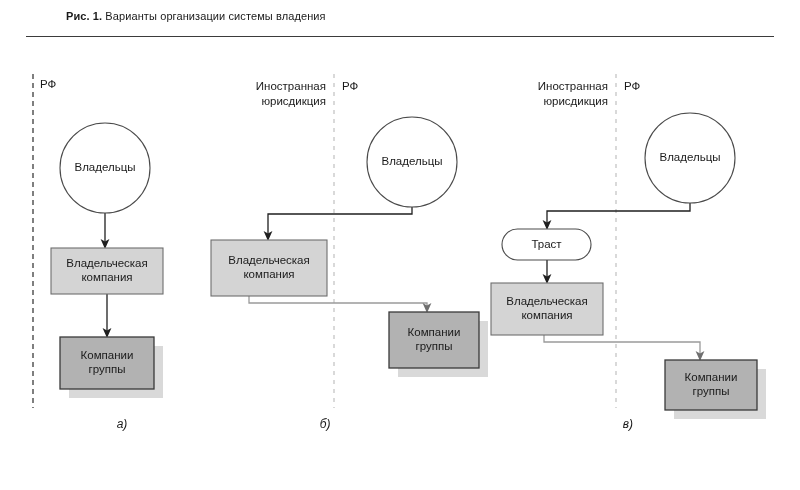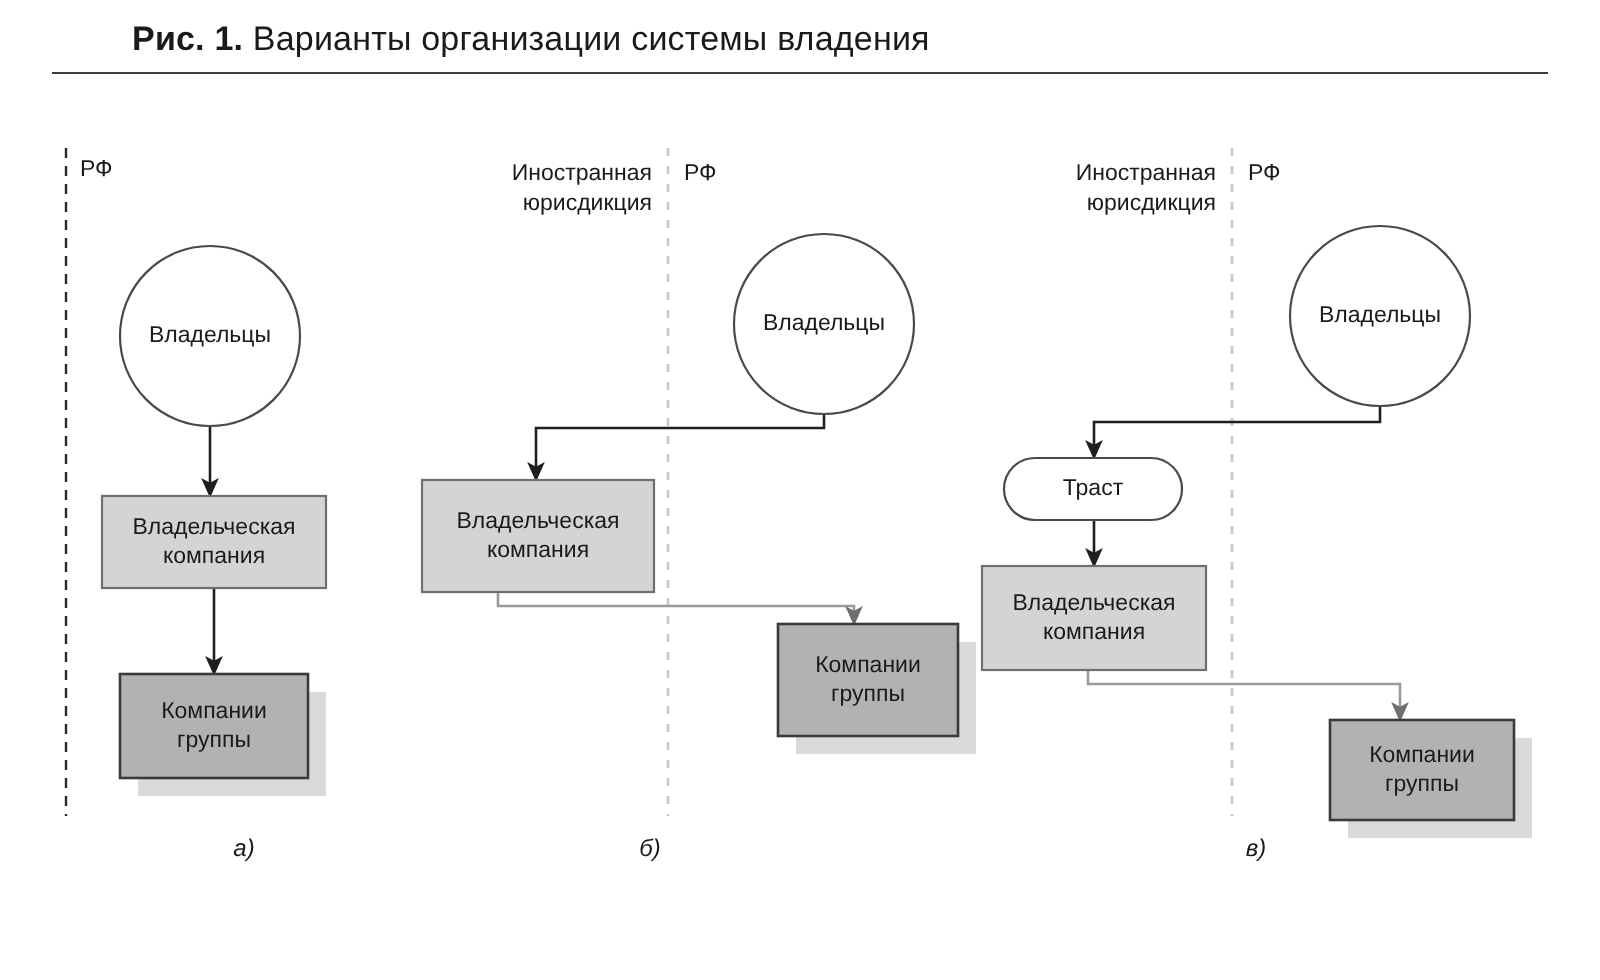--- a/index.html
+++ b/index.html
@@ -19,21 +19,21 @@
     position: absolute;
     left: 0; top: 0;
     width: 800px;
     height: 490px;
   }
   
   #caption {
     position: absolute;
     left: 26px;
     top: 10px;
-    font-size: 17px;
+    font-size: 11px;
     letter-spacing: 0.1px;
     white-space: nowrap;
     padding-left: 40px;
   }
   #caption .cap-num {
     font-weight: bold;
   }
   #caption .cap-text {
     font-weight: normal;
   }

